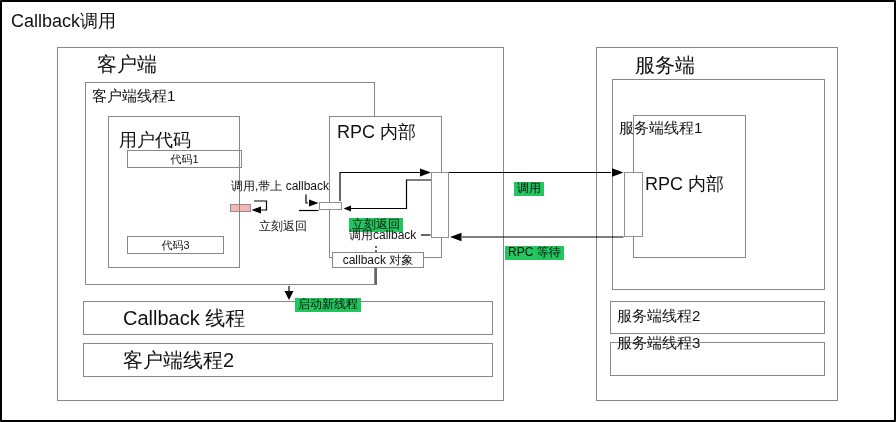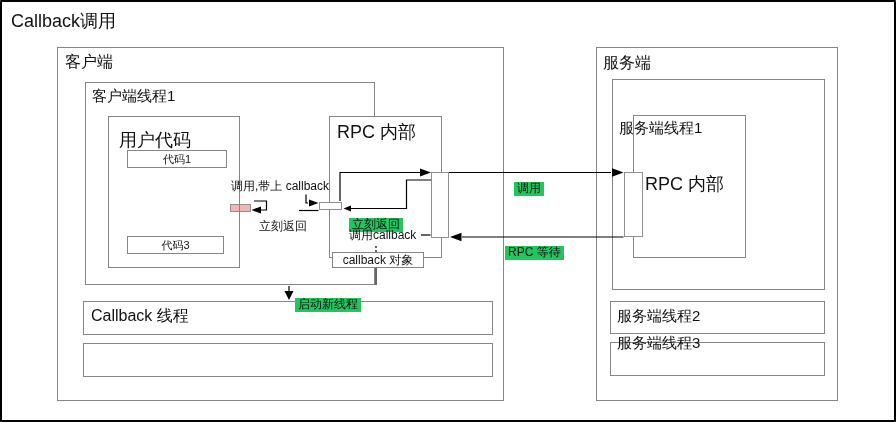--- a/index.html
+++ b/index.html
@@ -4,21 +4,21 @@
 <style>
   html,body{margin:0;padding:0;background:#fff;}
   body{font-family:"Liberation Sans","DejaVu Sans",sans-serif;color:#111;}
   .frame{position:relative;width:896px;height:422px;box-sizing:border-box;
          border:2px solid #000;border-radius:1px;background:#fff;overflow:hidden;}
   .box{position:absolute;box-sizing:border-box;border:1px solid #878787;background:transparent;}
   .whitebox{background:#fff;}
   .lbl{position:absolute;white-space:nowrap;line-height:1.15;}
   .sm{font-size:12px;}
   .med{font-size:15px;}
-  .med2{font-size:16px;}
+  .med2{font-size:20px;margin-left:32px;}
   .big{font-size:18px;}
   .onwire{background:#22c55e;padding:0 3px;margin-top:16px;}
   .centered{display:flex;align-items:center;justify-content:center;font-size:11px;}
   .wires{position:absolute;left:0;top:0;z-index:5;pointer-events:none;}
   .z1{z-index:1}.z2{z-index:2}.z3{z-index:3}.z4{z-index:4}.z6{z-index:6}
   .title{position:absolute;left:9px;top:7px;font-size:18px;z-index:6;}
 </style>
 </head>
 <body>
 
@@ -28,21 +28,21 @@
 
   <div class="box z1" style="left:55px;top:45px;width:447px;height:354px;"></div>
   <div class="lbl med2 z6" style="left:63px;top:51px;">客户端</div>
 
   <div class="box z1" style="left:83px;top:80px;width:290px;height:203px;"></div>
   <div class="lbl med z6" style="left:90px;top:85px;">客户端线程1</div>
 
   <div class="box z3" style="left:106px;top:114px;width:132px;height:152px;"></div>
   <div class="lbl big z6" style="left:117px;top:128px;">用户代码</div>
 
-  <div class="box centered z3" style="left:125px;top:148px;width:100px;height:18px;">
+  <div class="box centered z3" style="left:125px;top:148px;width:115px;height:18px;">
     <span>代码1</span>
   </div>
   <div class="box centered z3" style="left:125px;top:234px;width:97px;height:18px;align-items:flex-end;">
     <span>代码3</span>
   </div>
 
   <div class="box whitebox z2" style="left:327px;top:114px;width:113px;height:142px;"></div>
   <div class="lbl big z6" style="left:335px;top:120px;">RPC 内部</div>
 
   <div class="box z1" style="left:594px;top:45px;width:242px;height:354px;"></div>
@@ -51,20 +51,21 @@
   <div class="box z1" style="left:610px;top:77px;width:213px;height:211px;"></div>
   <div class="lbl med z6" style="left:617px;top:84px;margin-top:33px;">服务端线程1</div>
 
   <div class="box whitebox z2" style="left:631px;top:113px;width:113px;height:143px;"></div>
   <div class="lbl big z6" style="left:643px;top:172px;">RPC 内部</div>
 
   <div class="box z1" style="left:81px;top:299px;width:410px;height:34px;"></div>
   <div class="lbl med2 z6" style="left:89px;top:305px;">Callback 线程</div>
 
   <div class="box z1" style="left:81px;top:341px;width:410px;height:34px;"></div>
+  <div class="lbl med2 z6" style="left:89px;top:347px;">客户端线程2</div>
 
   <div class="box z1" style="left:608px;top:299px;width:215px;height:33px;"></div>
   <div class="lbl med z6" style="left:615px;top:305px;">服务端线程2</div>
 
   <div class="box z1" style="left:608px;top:340px;width:215px;height:34px;"></div>
   <div class="lbl med z6" style="left:615px;top:332px;">服务端线程3</div>
 
   <div class="z2" style="position:absolute;left:228px;top:202px;width:21px;height:8px;background:#f5b5b7;border:1px solid #909090;box-sizing:border-box;"></div>
   <div class="z4" style="position:absolute;left:317px;top:200px;width:23px;height:8px;background:#fff;border:1px solid #909090;box-sizing:border-box;"></div>
   <div class="z4" style="position:absolute;left:429px;top:170px;width:18px;height:66px;background:#fff;border:1px solid #909090;box-sizing:border-box;"></div>

